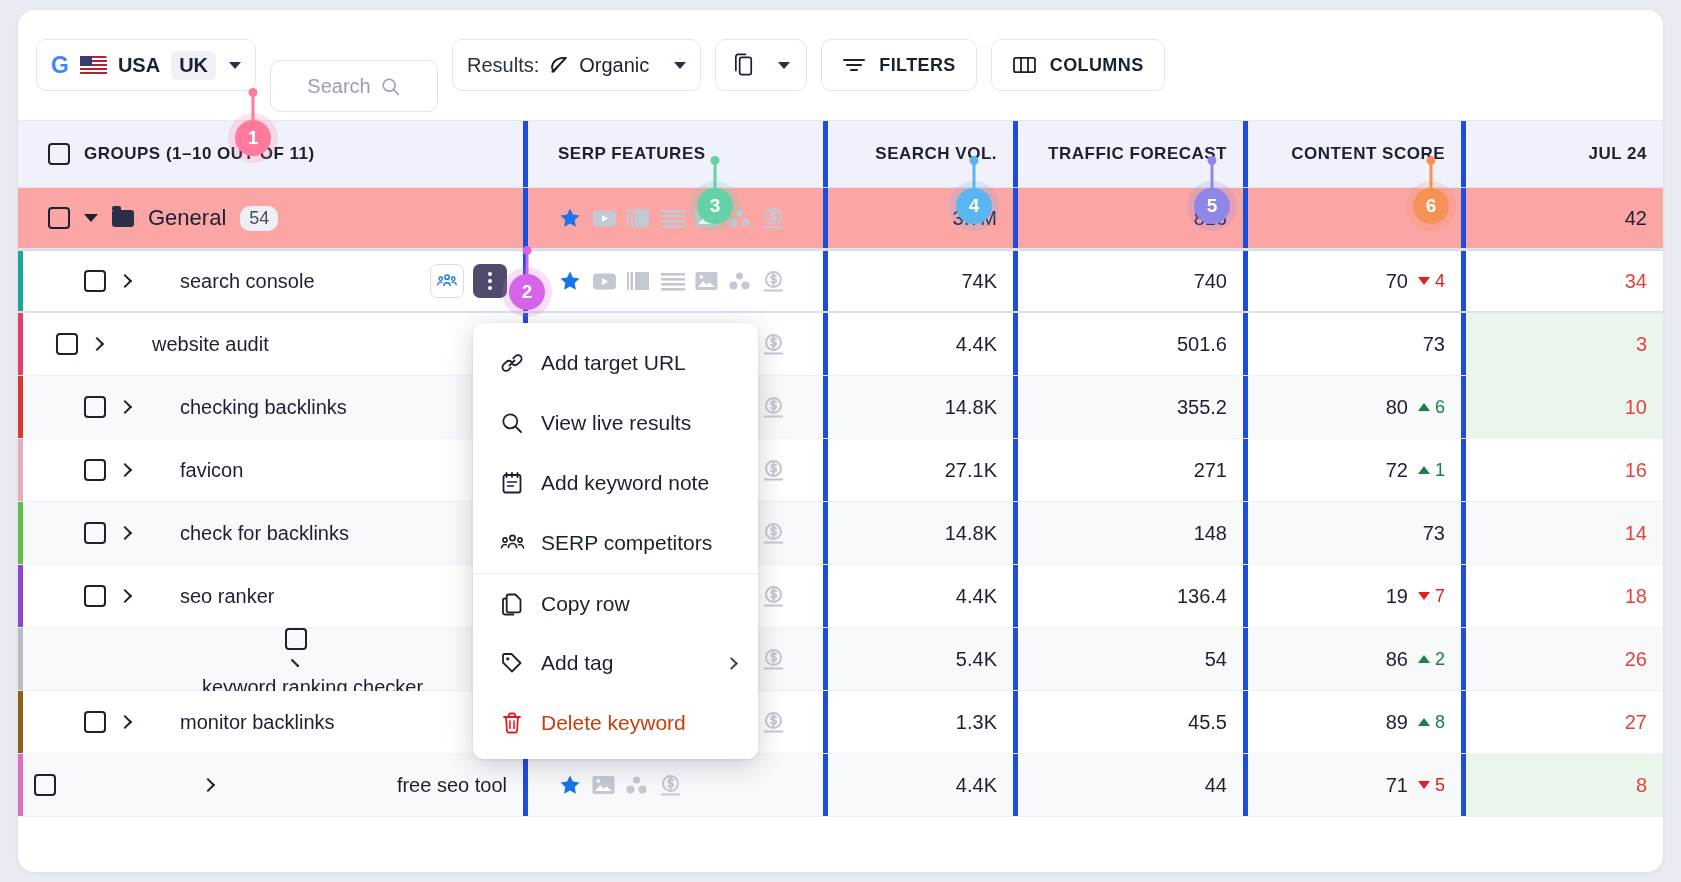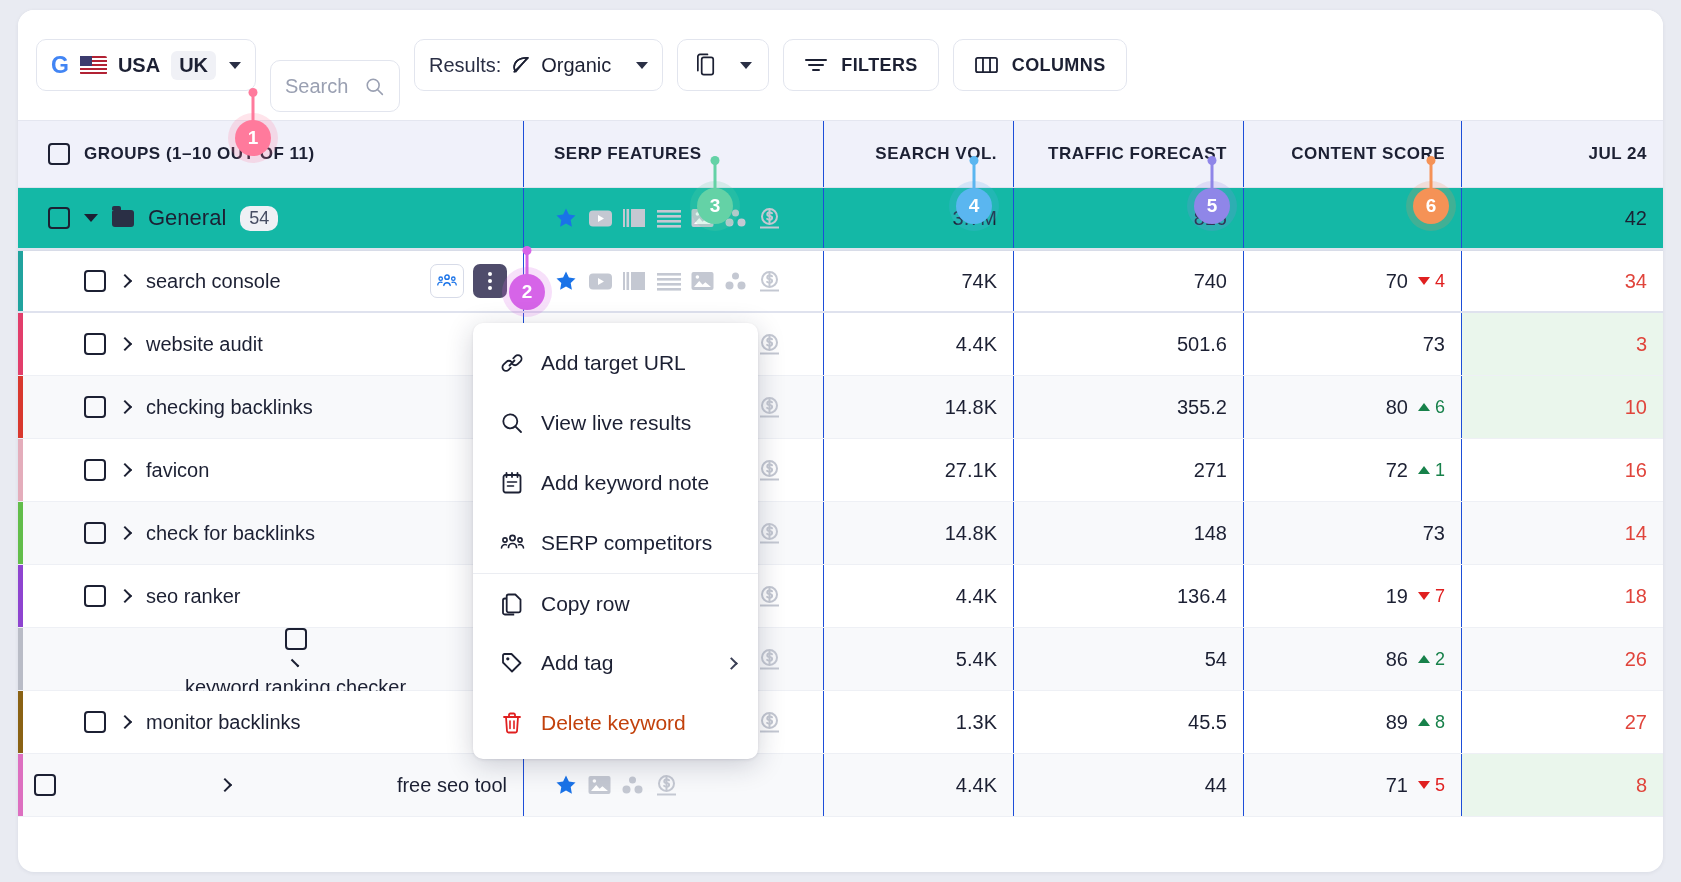--- a/index.html
+++ b/index.html
@@ -35,21 +35,21 @@
     border-radius: 10px;
     display: flex;
     align-items: center;
     padding: 0 14px;
     gap: 9px;
     background: #fff;
     color: #1c2033;
     font-size: 20px;
     white-space: nowrap;
   }
-  .ctl.search { color: #9aa0b2; justify-content: space-between; width: 130px; margin-top: 42px; }
+  .ctl.search { color: #9aa0b2; justify-content: center; width: 168px; margin-top: 42px; }
   .ctl .lbl-muted { color: #2a2f45; }
   .chev {
     width: 0; height: 0;
     border-left: 6px solid transparent;
     border-right: 6px solid transparent;
     border-top: 7px solid #2a2f45;
     margin-left: 2px;
   }
   .uk-pill {
     background: #f0f1f6;
@@ -88,34 +88,34 @@
   .thead .cell, .trow .cell { padding: 0 16px; display:flex; align-items:center; height:100%; }
   .c-group   { width: 505px; }
   .c-serp    { width: 300px; }
   .c-vol     { width: 190px; justify-content: flex-end; }
   .c-traf    { width: 230px; justify-content: flex-end; }
   .c-cont    { width: 218px; justify-content: flex-end; }
   .c-jul     { width: 202px; justify-content: flex-end; }
   .thead .c-serp { padding-left: 30px; }
   .thead .c-group { padding-left: 30px; gap: 14px; }
 
-  .vline { border-left: 1px solid #1d4ed8; }
+  .vline { border-left: 5px solid #1d4ed8; }
 
   .trow {
     display: flex;
     height: 63px;
     align-items: center;
     font-size: 20px;
     color: #1c2033;
     position: relative;
     background: #fff;
     border-bottom: 1px solid #eef0f5;
   }
   .trow.alt { background: #f8f9fb; }
-  .trow.grouprow { background:#14b8a6; height: 62px; border-bottom: 2px solid #dfe2ee; }
+  .trow.grouprow { background:#fca5a5; height: 62px; border-bottom: 2px solid #dfe2ee; }
   .trow.selected { background:#fff; border-top:1px solid #d8dce8; border-bottom: 2px solid #dfe2ee;}
   .colorbar {
     position:absolute; left:0; top:0; bottom:0; width:5px;
   }
   .chk {
     width: 22px; height: 22px;
     border: 2.5px solid #1c2033;
     border-radius: 4px;
     flex: none;
   }
@@ -130,21 +130,21 @@
     transform: rotate(45deg);
     margin-left: 2px; margin-right: 4px;
   }
   .folder {
     width:22px;height:17px;background:#2a2f45;border-radius:2px 3px 3px 3px;position:relative;
   }
   .folder::before{content:"";position:absolute;top:-4px;left:0;width:9px;height:4px;background:#2a2f45;border-radius:2px 2px 0 0;}
   .gcount {
     background:#eff0f5;border-radius:10px;padding:2px 9px;font-size:18px;color:#474d63;font-weight:400;
   }
-  .kwname { font-size: 20px; }
+  .kwname { font-size: 20px; margin-left: 34px; }
   .rowactions { margin-left:auto; display:flex; align-items:center; gap:9px; }
   .act-sq {
     width: 34px; height: 34px; border-radius: 7px;
     display:flex;align-items:center;justify-content:center;
   }
   .act-comp { border: 1px solid #d7dbe8; background:#fff; }
   .act-dots { background: #4f4c6b; }
   .dot3 { display:flex;flex-direction:column;gap:3px;align-items:center; }
   .dot3 i { width:4px;height:4px;border-radius:50%;background:#fff;display:block; }
 
@@ -405,21 +405,21 @@
             <span class="tri-dn"></span>
             <span>4</span>
           </span>
         </div>
     <div class="julcell vline ">
           <span class="num pos-red">34</span>
         </div>
   </div>
   <div class="trow ">
     <span class="colorbar" style="background:#e23e6b"></span>
-    <div class="cell c-group" style="padding-left:66px;gap:12px;">
+    <div class="cell c-group" style="padding-left:38px;gap:12px;">
       <span class="chk"></span>
       <span class="caretright"></span>
       <span class="kwname">website audit</span>
 
     </div>
     <div class="cell c-serp vline" style="padding-left:30px;">
       <span class="serpicons">
             <svg class="sf" width="24" height="24" viewBox="0 0 24 24">
               <path d="M12 2.5l2.9 6.1 6.6.9-4.8 4.6 1.2 6.6L12 17.6 6.1 20.7l1.2-6.6L2.5 9.5l6.6-.9z" fill="#1a73e8"></path>
             </svg>

